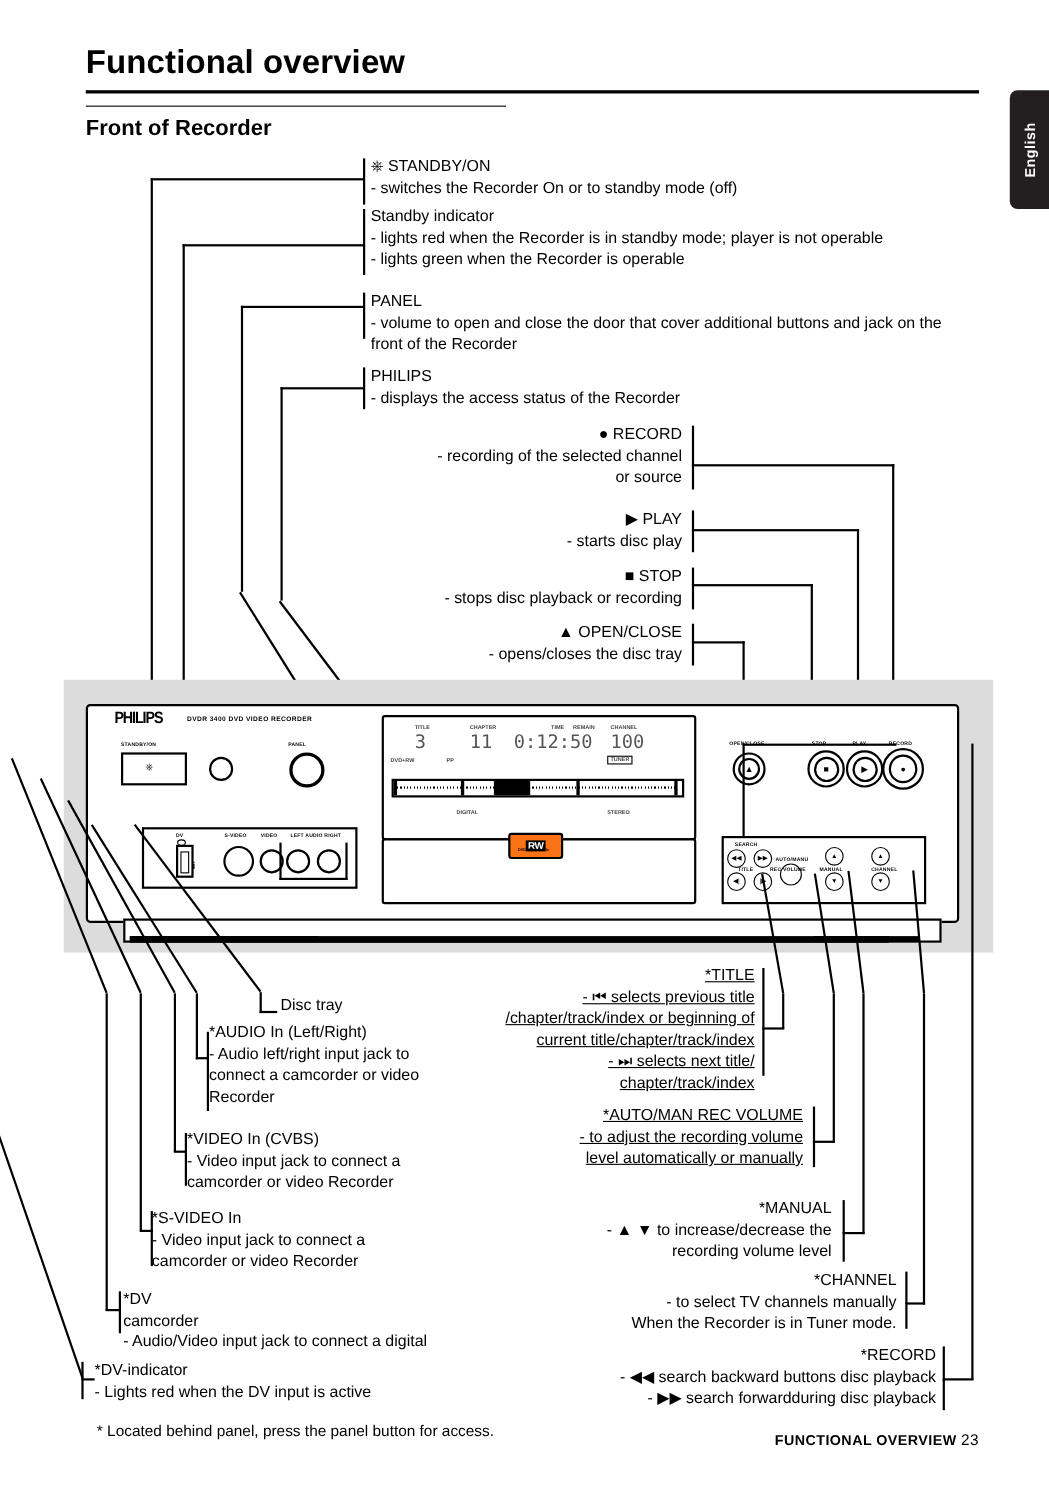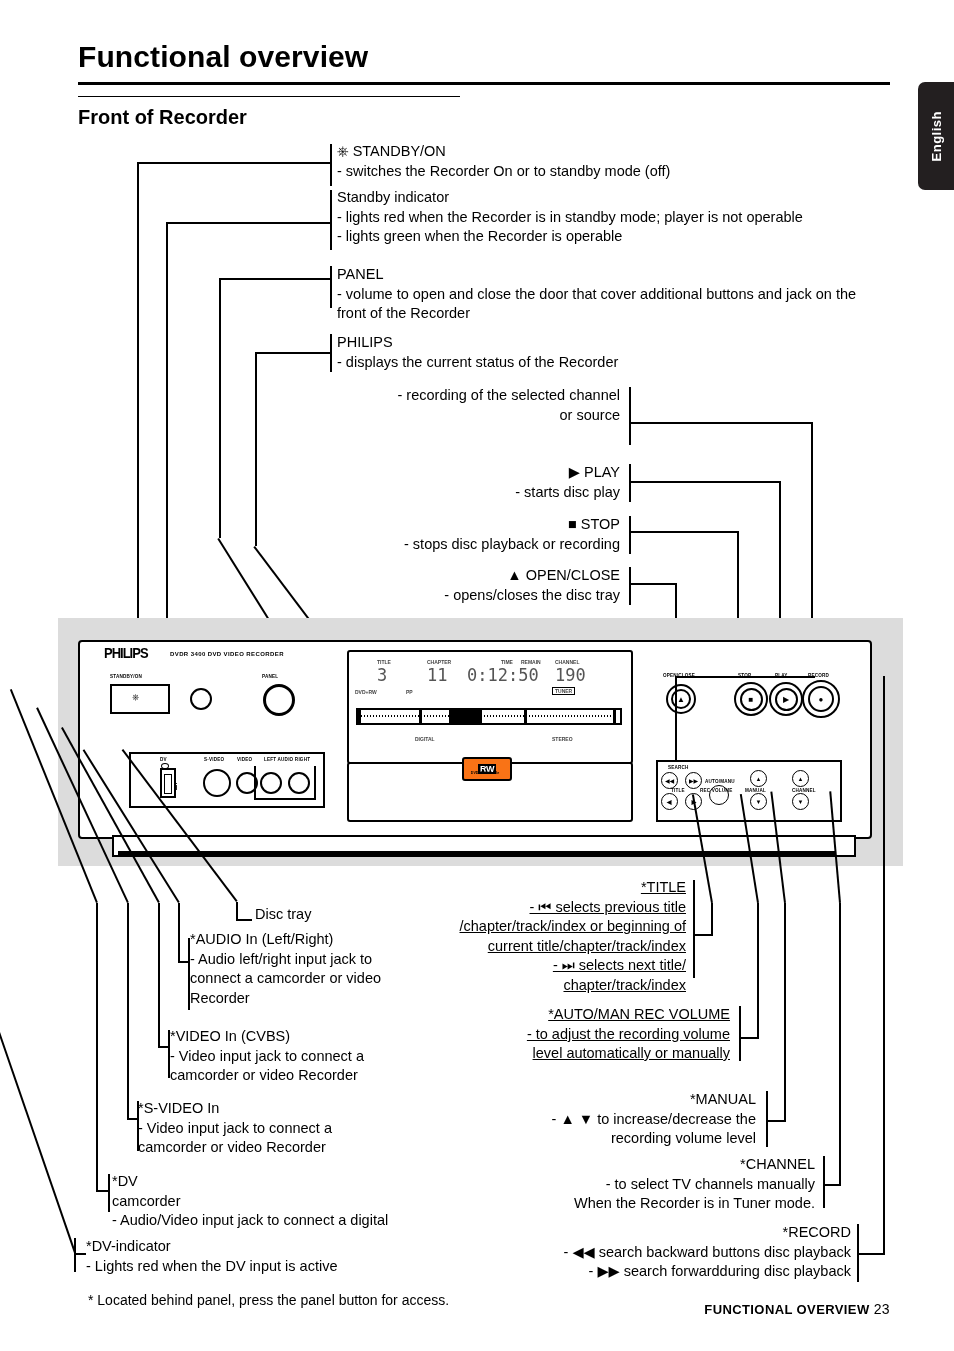--- a/index.html
+++ b/index.html
@@ -127,21 +127,21 @@
   </div>
 
   <div class="callout" style="left:337px;top:265px;width:560px;">
     <span class="hd">PANEL</span>
     <span class="bd">- volume to open and close the door that cover additional buttons and jack on the</span>
     <span class="bd">front of the Recorder</span>
   </div>
 
   <div class="callout" style="left:337px;top:333px;width:560px;">
     <span class="hd">PHILIPS</span>
-    <span class="bd">- displays the current status of the Recorder</span>
+    <span class="bd">- displays the access status of the Recorder</span>
   </div>
 
   <div class="ln vl" style="left:330px;top:144px;height:42px;"></div>
   <div class="ln hl" style="left:137px;top:162px;width:194px;"></div>
   <div class="ln vl" style="left:137px;top:162px;height:458px;"></div>
 
   <div class="ln vl" style="left:330px;top:190px;height:60px;"></div>
   <div class="ln hl" style="left:166px;top:222px;width:165px;"></div>
   <div class="ln vl" style="left:166px;top:222px;height:398px;"></div>
 
@@ -149,20 +149,24 @@
   <div class="ln hl" style="left:219px;top:278px;width:112px;"></div>
   <div class="ln vl" style="left:219px;top:278px;height:260px;"></div>
   <div class="diag" style="left:219px;top:538px;width:104px;transform:rotate(58deg);"></div>
 
   <div class="ln vl" style="left:330px;top:334px;height:38px;"></div>
   <div class="ln hl" style="left:255px;top:352px;width:76px;"></div>
   <div class="ln vl" style="left:255px;top:352px;height:194px;"></div>
   <div class="diag" style="left:255px;top:546px;width:140px;transform:rotate(53deg);"></div>
 
   <div class="callout ralign" style="left:330px;top:386px;width:290px;">
+    <span class="hd">
+      <span>●</span>
+      <span>RECORD</span>
+    </span>
     <span class="bd">- recording of the selected channel</span>
     <span class="bd">or source</span>
   </div>
   <div class="callout ralign" style="left:330px;top:463px;width:290px;">
     <span class="hd">
       <span>▶</span>
       <span>PLAY</span>
     </span>
     <span class="bd">- starts disc play</span>
   </div>
@@ -216,21 +220,21 @@
 
   <div id="vfd">
     <div class="tiny" style="left:28px;top:7px;">TITLE</div>
     <div class="seg" style="left:28px;top:13px;">3</div>
     <div class="tiny" style="left:78px;top:7px;">CHAPTER</div>
     <div class="seg" style="left:78px;top:13px;">11</div>
     <div class="tiny" style="left:152px;top:7px;">TIME</div>
     <div class="tiny" style="left:172px;top:7px;">REMAIN</div>
     <div class="seg" style="left:118px;top:13px;">0:12:50</div>
     <div class="tiny" style="left:206px;top:7px;">CHANNEL</div>
-    <div class="seg" style="left:206px;top:13px;">190</div>
+    <div class="seg" style="left:206px;top:13px;">100</div>
     <div class="tiny" style="left:6px;top:37px;">DVD+RW</div>
     <div class="tiny" style="left:57px;top:37px;">PP</div>
     <div class="tiny" style="left:203px;top:35px;border:1px solid #000;padding:0 2px;">TUNER</div>
     <div class="tiny" style="left:66px;top:84px;">DIGITAL</div>
     <div class="tiny" style="left:203px;top:84px;">STEREO</div>
   </div>
   <div id="bar">
     <div class="dots"></div>
     <div class="tick" style="left:0px;"></div>
     <div class="tick" style="left:61px;"></div>

